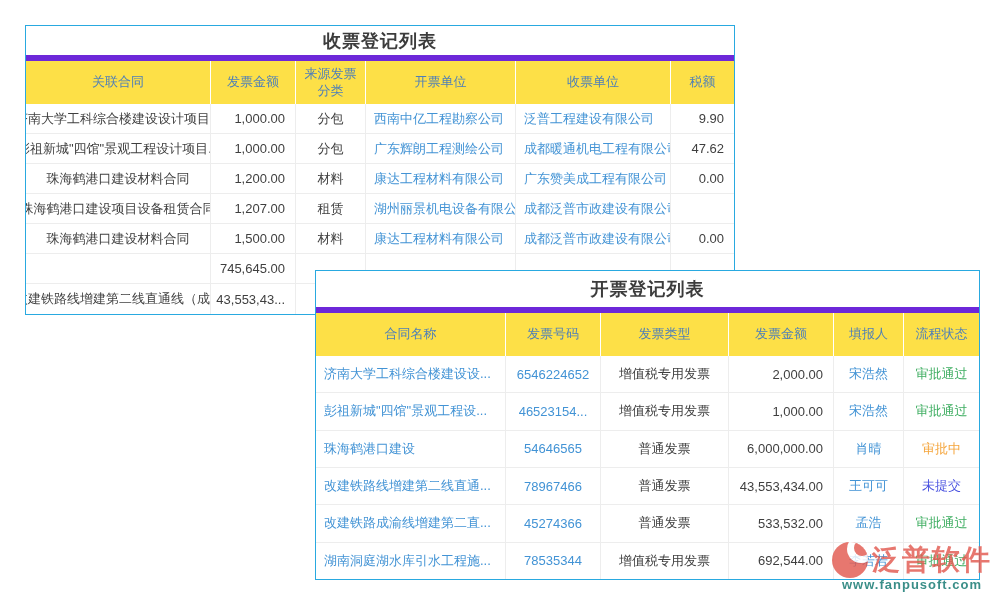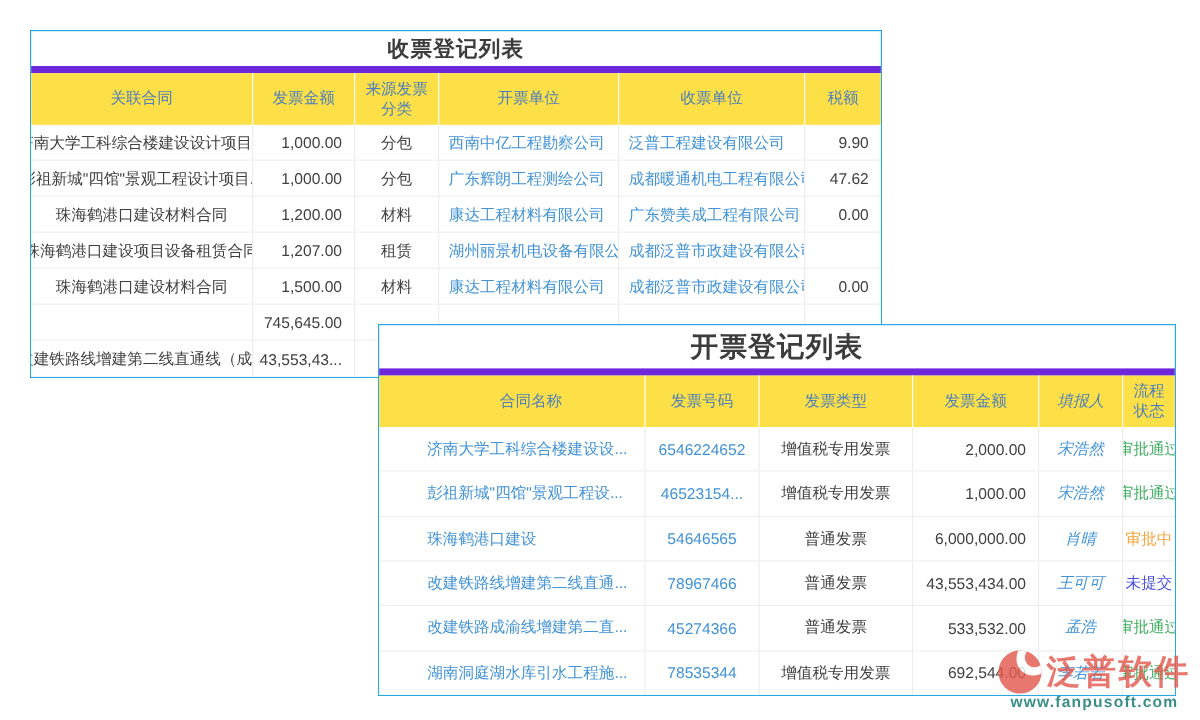--- a/index.html
+++ b/index.html
@@ -4,21 +4,21 @@
 <style>
   * { margin:0; padding:0; box-sizing:border-box; }
   html,body { width:1000px; height:600px; background:#ffffff; overflow:hidden;
               font-family:"Liberation Sans","DejaVu Sans",sans-serif; }
   .card { position:absolute; background:#ffffff; border:1px solid #29a9e0; display:flex; flex-direction:column; }
   #receipt-card { left:25px; top:25px; width:710px; height:290px; z-index:1; }
   #invoice-card { left:315px; top:270px; width:665px; height:310px; z-index:2; }
   .card-title { display:flex; align-items:center; justify-content:center; font-weight:bold;
                 color:#3c3c3c; border-bottom:6px solid #6d28d9; letter-spacing:1px; }
   #receipt-card .card-title { height:35px; font-size:18px; }
-  #invoice-card .card-title { height:42px; font-size:23px; }
+  #invoice-card .card-title { height:42px; font-size:18px; }
   .thead { display:flex; background:#fde047; color:#4e7fb8; font-size:13px; }
   #receipt-card .thead { height:43px; }
   #invoice-card .thead { height:43px; }
   .th { display:flex; align-items:center; justify-content:center; text-align:center;
         border-right:1px solid #ffffff; line-height:1.25; padding:0 3px; }
   .th:last-child { border-right:none; }
   .tbody { display:flex; flex-direction:column; flex:1; overflow:hidden; }
   .tr { display:flex; border-bottom:1px solid #ededed; background:#ffffff; }
   #receipt-card .tr { height:30px; flex:0 0 30px; }
   #invoice-card .tr { flex:1 1 0; }
@@ -26,21 +26,21 @@
   .td { display:flex; align-items:center; font-size:13px; color:#3f3f3f;
         border-right:1px solid #ededed; white-space:nowrap; overflow:hidden; padding:0 4px; }
   .td:last-child { border-right:none; }
   .td.center { justify-content:center; }
   .td.right  { justify-content:flex-end; padding-right:10px; }
   .td.left   { justify-content:flex-start; padding-left:8px; }
   .td.link   { color:#4293d5; }
   
   .t1c1{width:185px;} .t1c2{width:85px;} .t1c3{width:70px;} .t1c4{width:150px;} .t1c5{width:155px;} .t1c6{width:65px; flex:1;}
   
-  .t2c1{width:190px;margin-left:32px;} .t2c2{width:95px;} .t2c3{width:128px;} .t2c4{width:105px;} .t2c5{width:70px;font-style:italic;} .t2c6{width:77px; flex:1;text-align:center;}
+  .t2c1{width:190px;} .t2c2{width:95px;} .t2c3{width:128px;} .t2c4{width:105px;} .t2c5{width:70px;} .t2c6{width:77px; flex:1;text-align:center;}
   
   #watermark { position:absolute; right:8px; bottom:8px; z-index:5; opacity:.82; text-align:center; }
   .wm-row { display:flex; align-items:center; }
   .wm-logo { width:36px; height:36px; border-radius:50%; background:#e25a50; position:relative;
              overflow:hidden; margin-right:4px; flex:0 0 36px; }
   .wm-logo::before { content:""; position:absolute; width:28px; height:28px; border-radius:50%;
                      background:#ffffff; top:-7px; right:-7px; }
   .wm-logo::after  { content:""; position:absolute; width:16px; height:16px; border-radius:50%;
                      background:#e25a50; top:-2px; right:-2px; }
   .wm-brand { font-size:28px; font-weight:bold; color:#e25a50; letter-spacing:2px;

